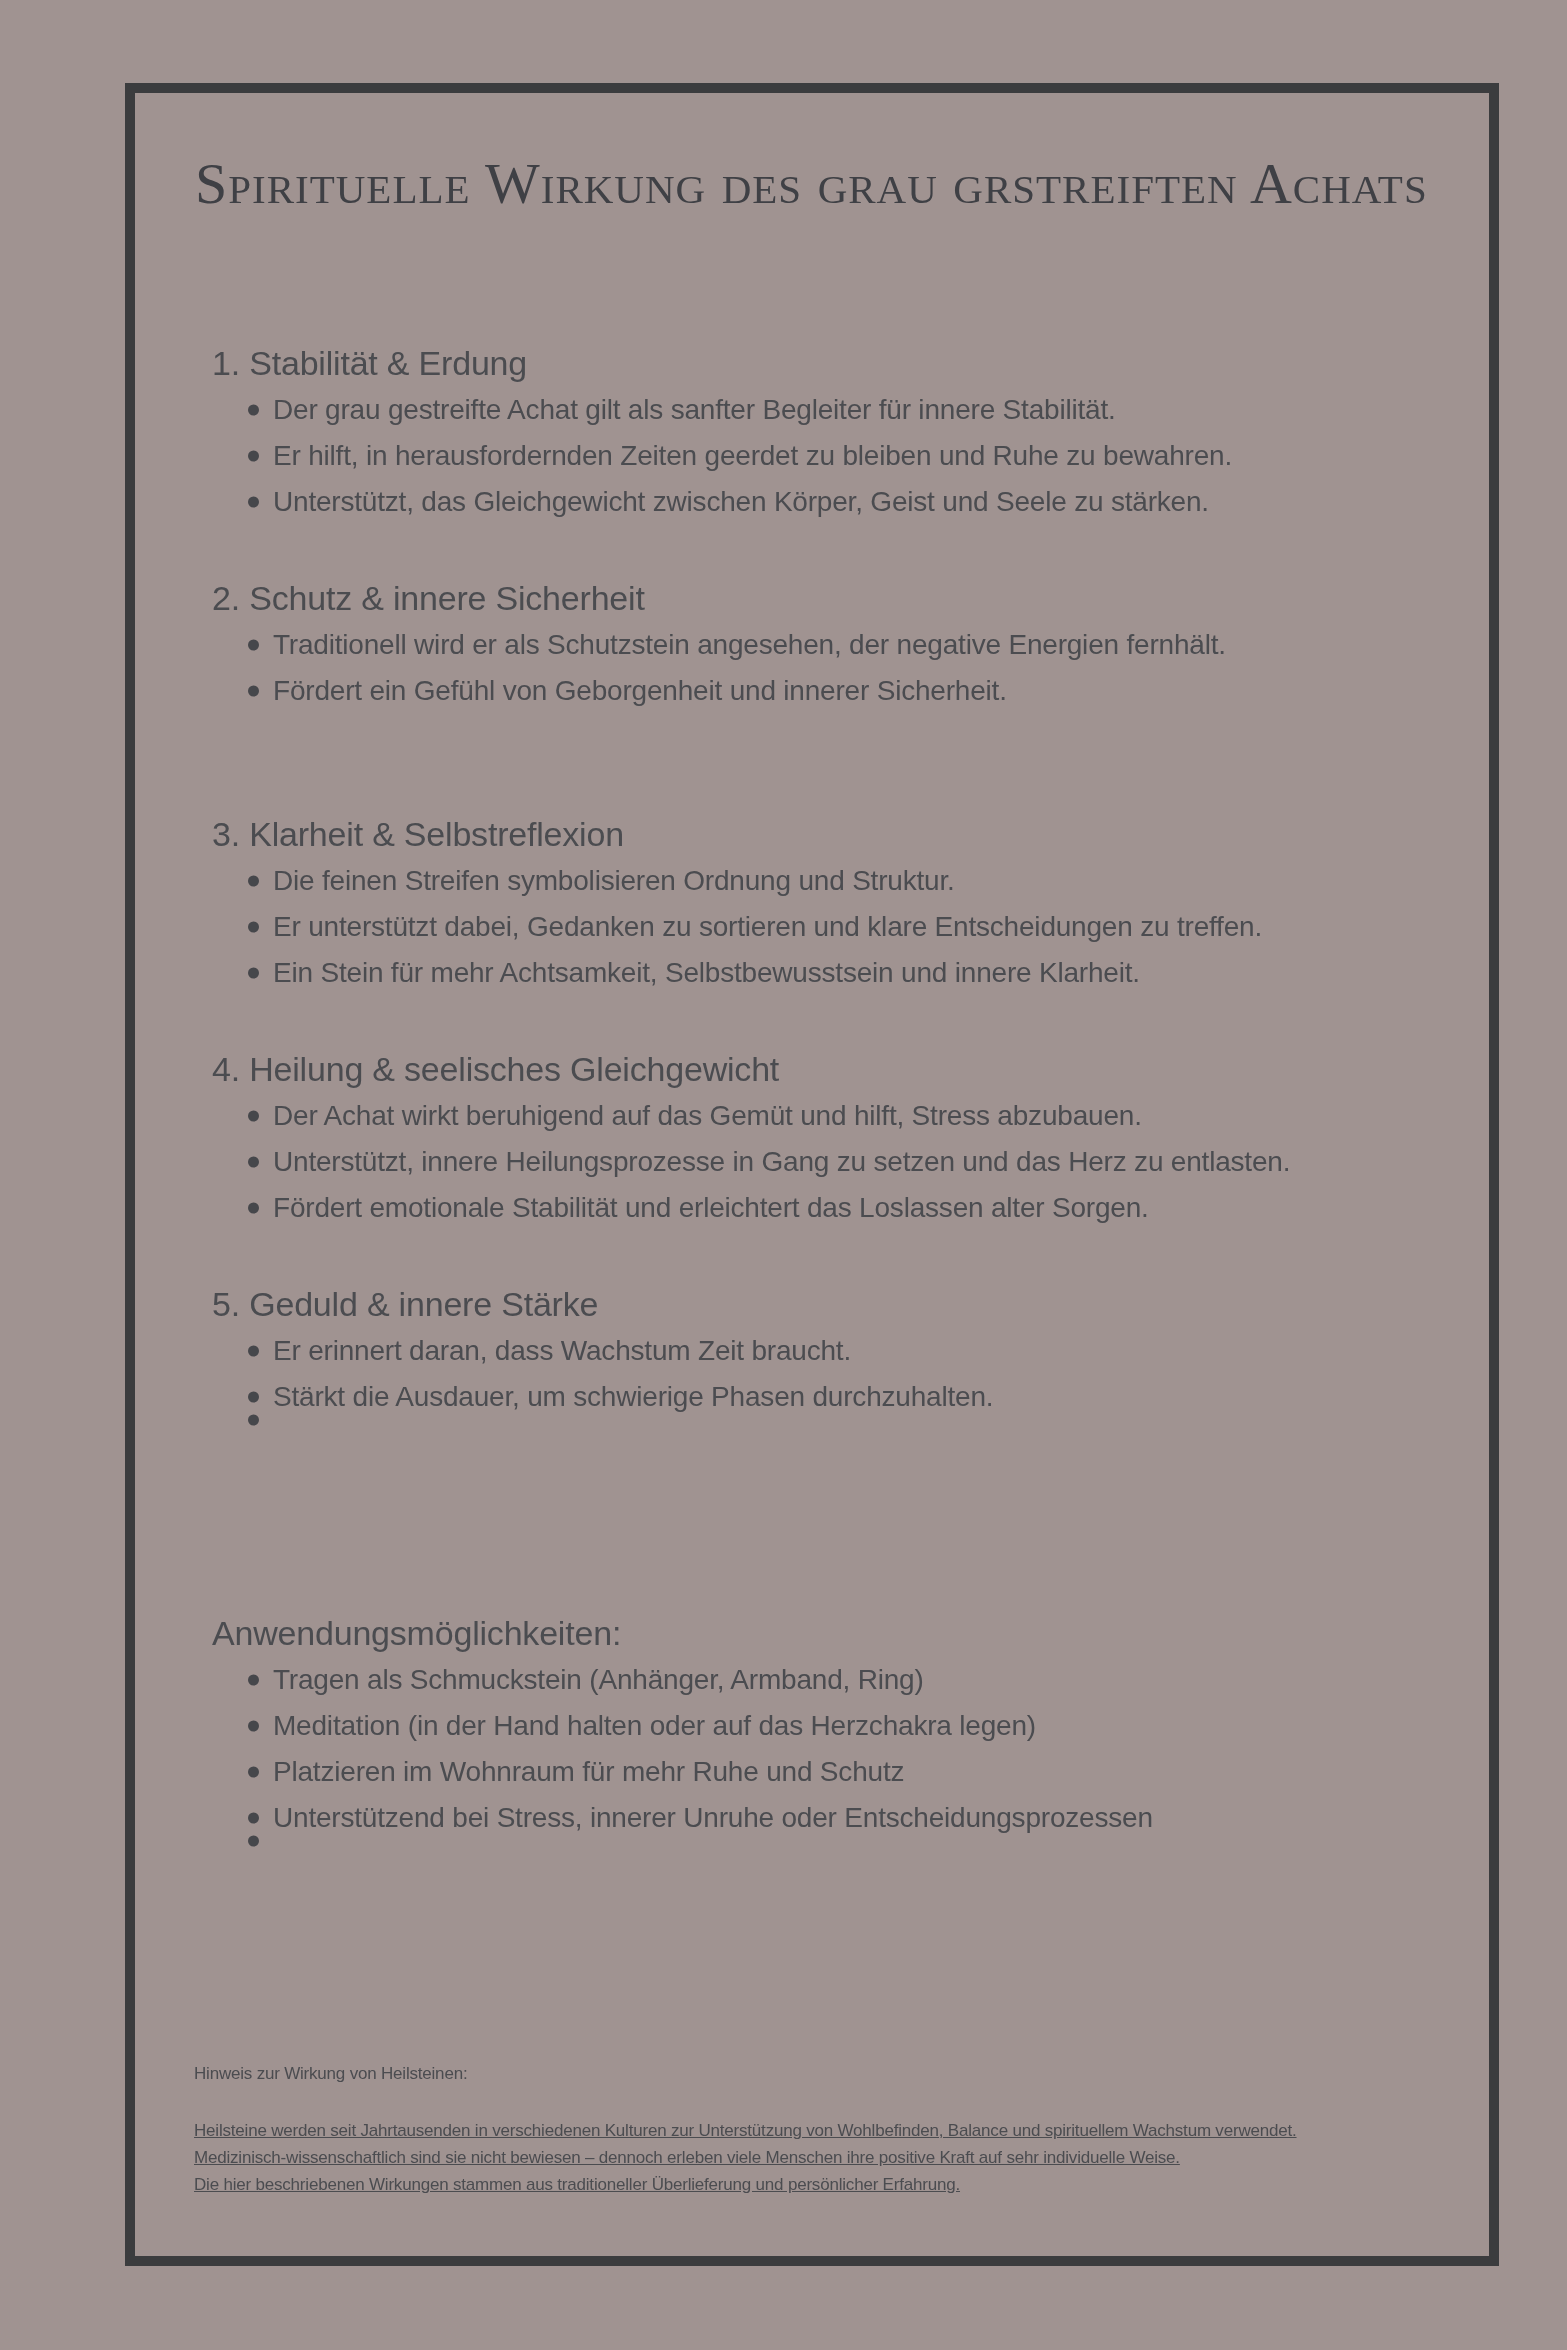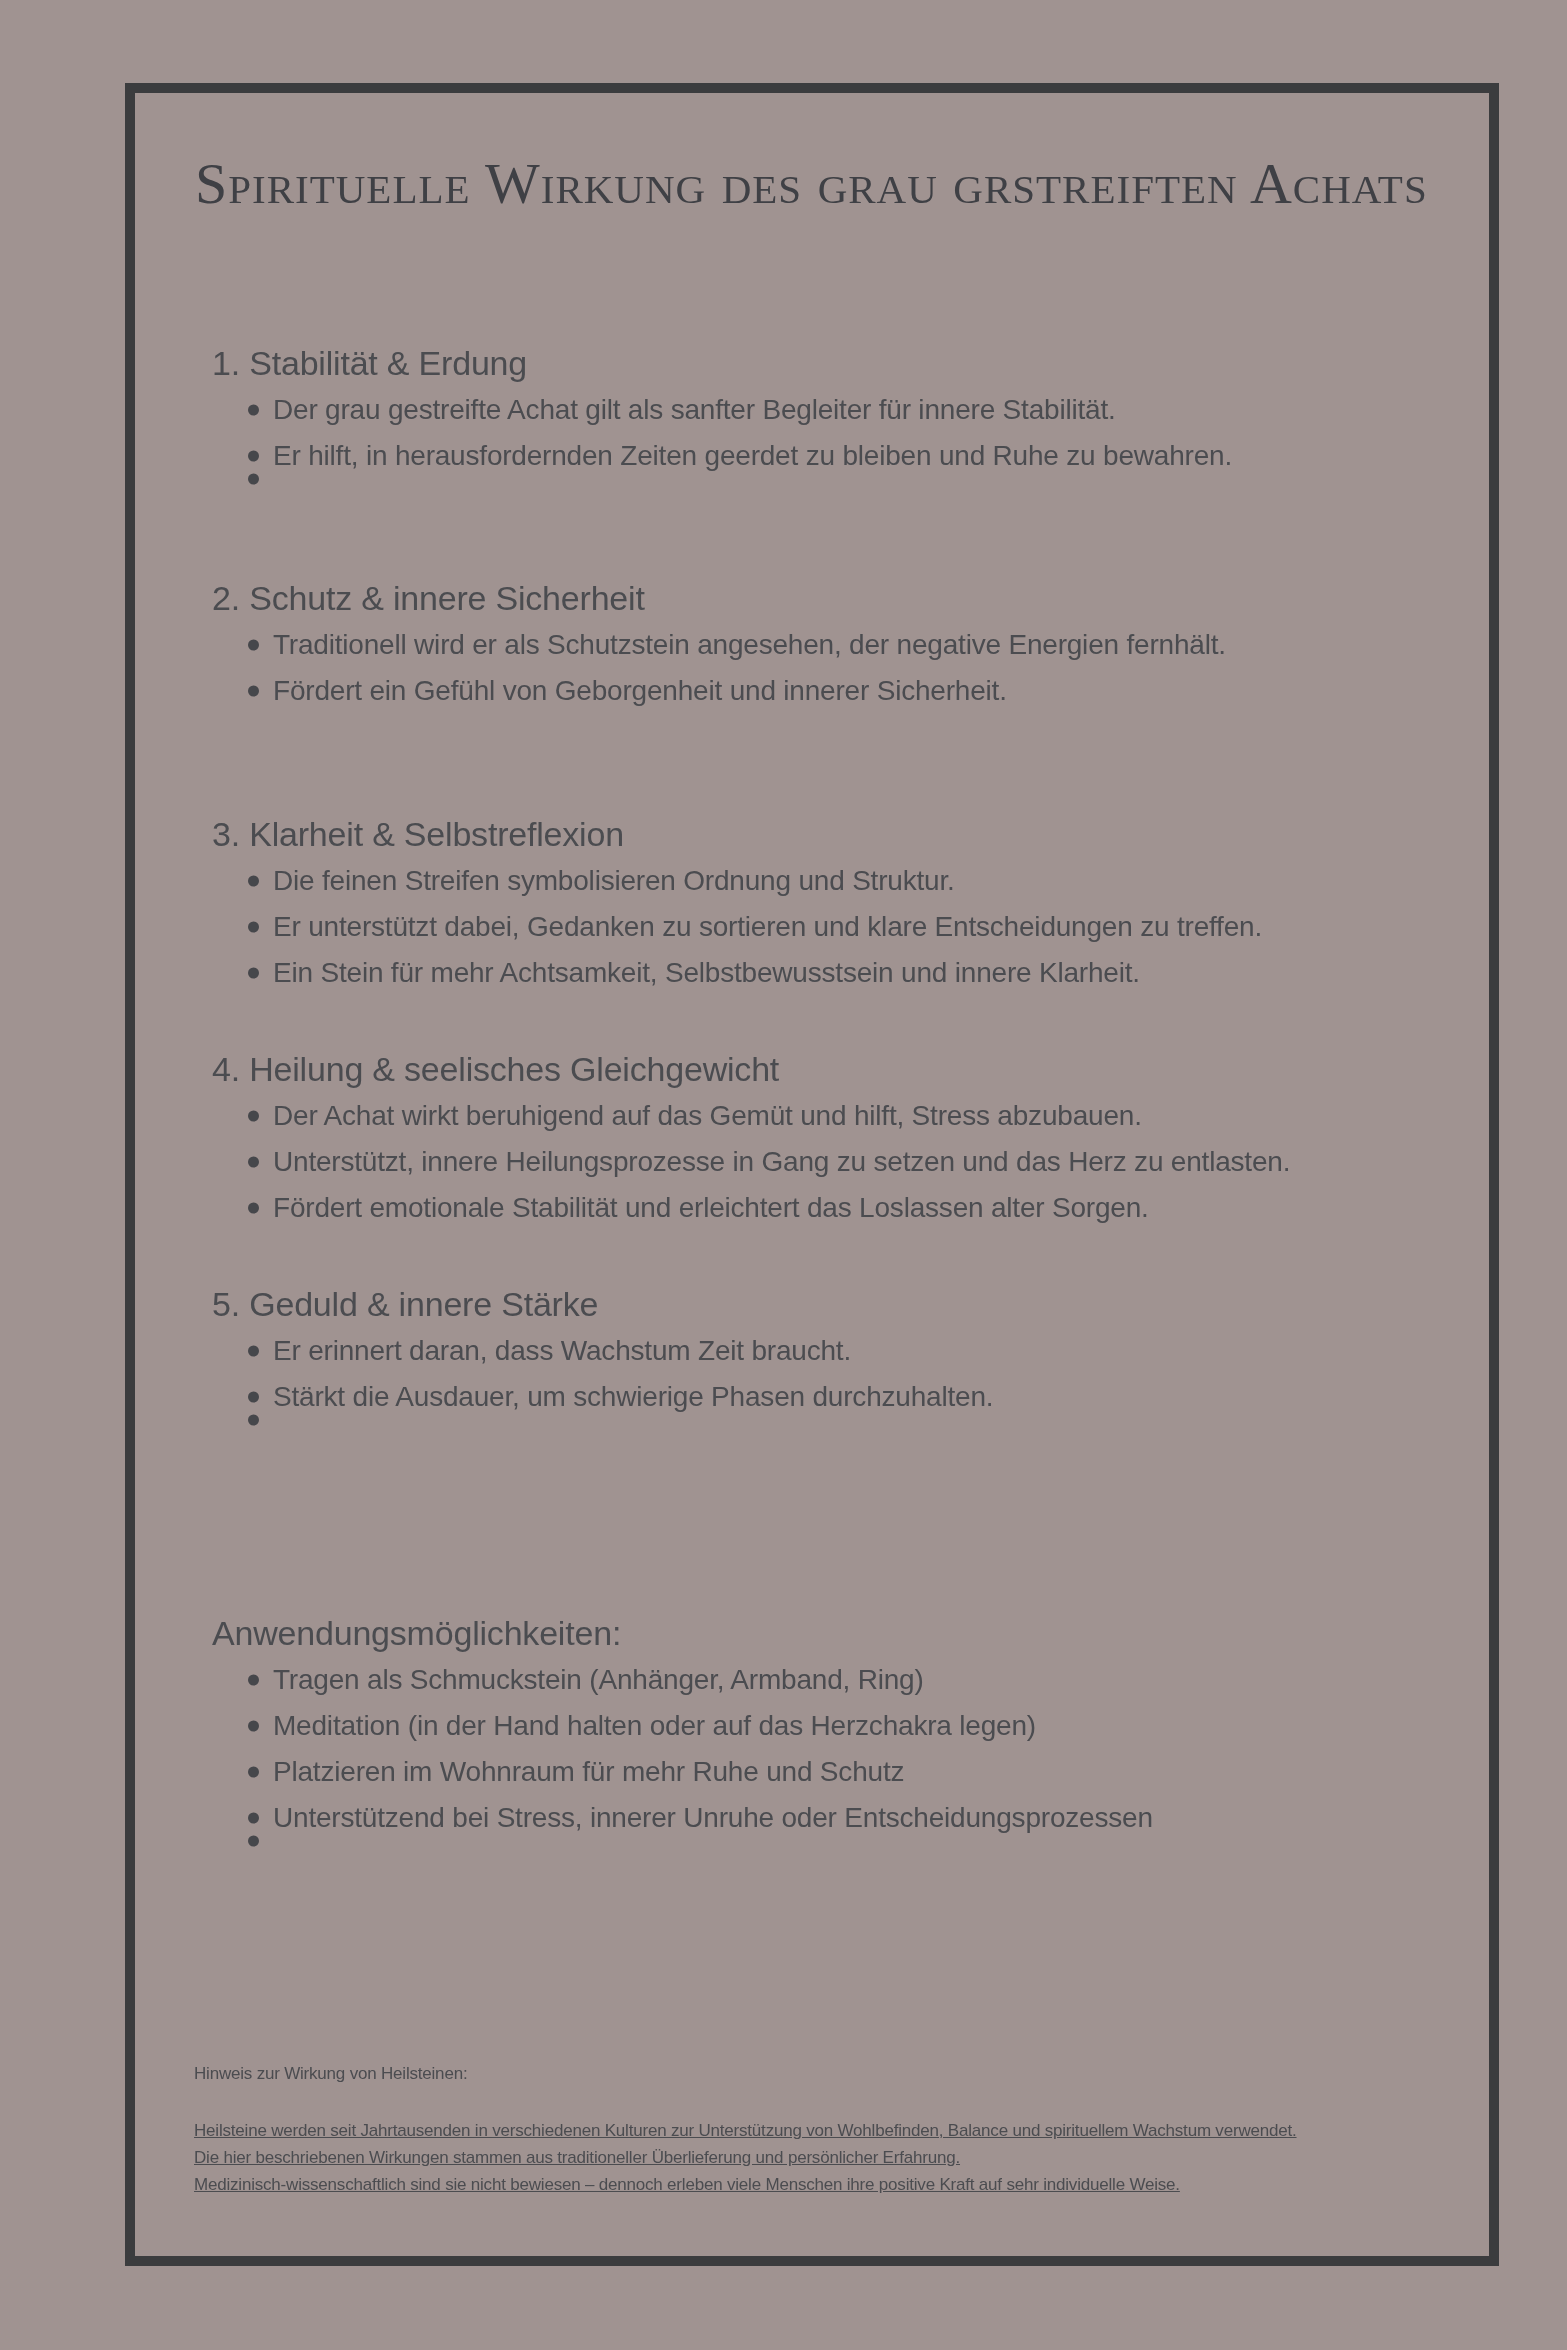--- a/index.html
+++ b/index.html
@@ -107,21 +107,21 @@
 
   <div class="frame"></div>
 
   <h1 class="title">Spirituelle Wirkung des grau grstreiften Achats</h1>
 
   <section class="sec" style="top:343px">
     <h2>1. Stabilität &amp; Erdung</h2>
     <ul>
       <li><span class="dot"></span><span>Der grau gestreifte Achat gilt als sanfter Begleiter für innere Stabilität.</span></li>
       <li><span class="dot"></span><span>Er hilft, in herausfordernden Zeiten geerdet zu bleiben und Ruhe zu bewahren.</span></li>
-      <li><span class="dot"></span></li>
+      <li><span class="dot"></span><span>Unterstützt, das Gleichgewicht zwischen Körper, Geist und Seele zu stärken.</span></li>
     </ul>
   </section>
 
   <section class="sec" style="top:578px">
     <h2>2. Schutz &amp; innere Sicherheit</h2>
     <ul>
       <li><span class="dot"></span><span>Traditionell wird er als Schutzstein angesehen, der negative Energien fernhält.</span></li>
       <li><span class="dot"></span><span>Fördert ein Gefühl von Geborgenheit und innerer Sicherheit.</span></li>
     </ul>
   </section>
@@ -161,18 +161,18 @@
       <li><span class="dot"></span><span>Platzieren im Wohnraum für mehr Ruhe und Schutz</span></li>
       <li><span class="dot"></span><span>Unterstützend bei Stress, innerer Unruhe oder Entscheidungsprozessen</span></li>
       <li><span class="dot"></span></li>
     </ul>
   </section>
 
   <p class="footer-heading">Hinweis zur Wirkung von Heilsteinen:</p>
 
   <div class="footer-body">
     <p>Heilsteine werden seit Jahrtausenden in verschiedenen Kulturen zur Unterstützung von Wohlbefinden, Balance und spirituellem Wachstum verwendet.</p>
+    <p>Medizinisch-wissenschaftlich sind sie nicht bewiesen – dennoch erleben viele Menschen ihre positive Kraft auf sehr individuelle Weise.</p>
     <p>Die hier beschriebenen Wirkungen stammen aus traditioneller Überlieferung und persönlicher Erfahrung.</p>
-    <p>Medizinisch-wissenschaftlich sind sie nicht bewiesen – dennoch erleben viele Menschen ihre positive Kraft auf sehr individuelle Weise.</p>
   </div>
 
 </div>
 
 
 </body></html>

